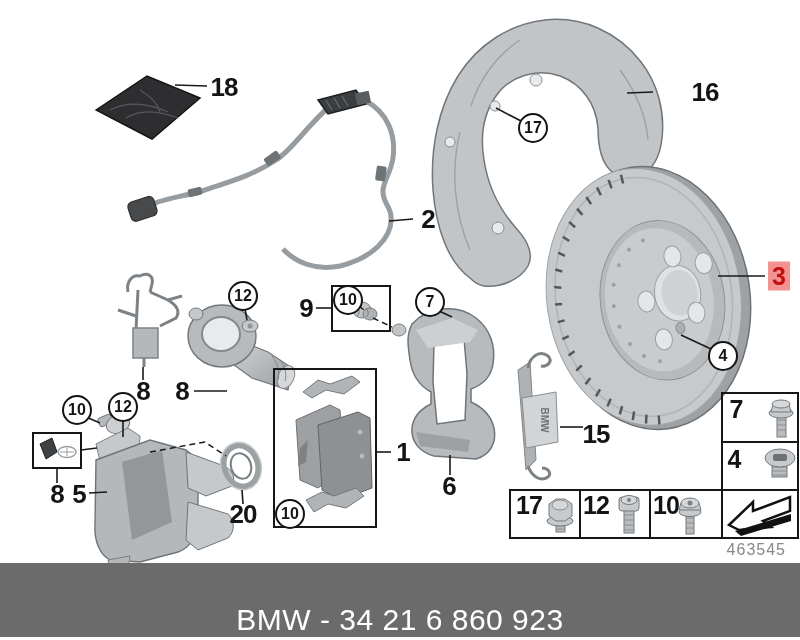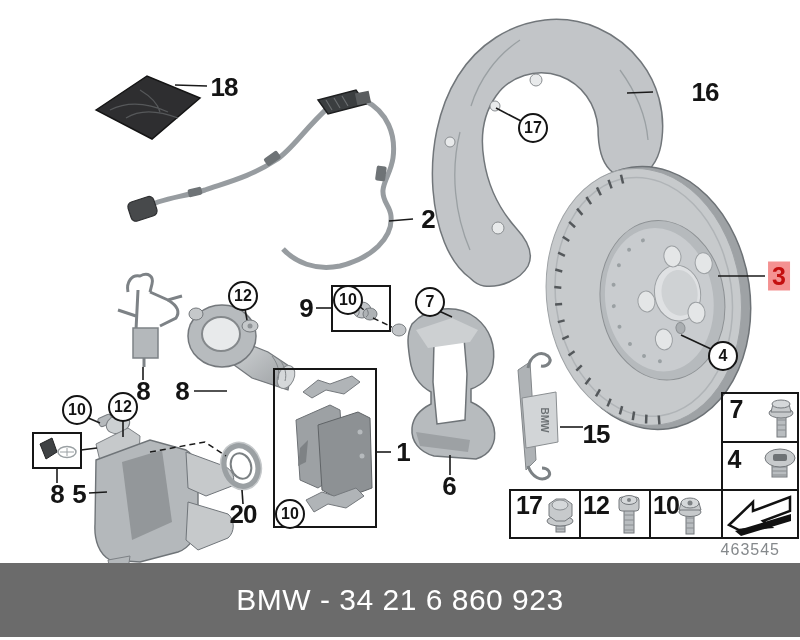--- a/index.html
+++ b/index.html
@@ -13,24 +13,24 @@
   .table{font-size:25px;letter-spacing:-1px;}
   .circle{width:26px;height:26px;border:2.5px solid #141414;border-radius:50%;
           background:#fff;font-size:16px;display:flex;align-items:center;justify-content:center;}
   .highlight{font-size:25px;color:#c40f0f;background:#f49191;padding:2px 4px;}
   
   .lead{stroke:#1a1a1a;stroke-width:1.6;fill:none;}
   .dash{stroke:#1a1a1a;stroke-width:1.5;fill:none;stroke-dasharray:6 4;}
   .pbox{fill:none;stroke:#161616;stroke-width:2;}
   #vents line{stroke:#54585b;stroke-width:2.5;}
   
-  #drawno{position:absolute;right:20px;top:541px;font-size:16px;color:#85898c;letter-spacing:1px;}
+  #drawno{position:absolute;right:14px;top:541px;font-size:16px;color:#85898c;letter-spacing:1px;}
   
   #footer{position:absolute;left:0;top:563px;width:800px;height:74px;background:#6b6b6b;
-          display:flex;align-items:center;justify-content:center;gap:68px;}
+          display:flex;align-items:flex-end;justify-content:center;gap:68px;}
   #footer span{color:#fff;font-size:30px;letter-spacing:.5px;}
 </style>
 </head>
 <body>
 
 <div id="stage">
 
   <svg id="diagram" width="800" height="563" viewBox="0 0 800 563">
     <defs>
       <linearGradient id="mg" x1="0" y1="0" x2="1" y2="1">

